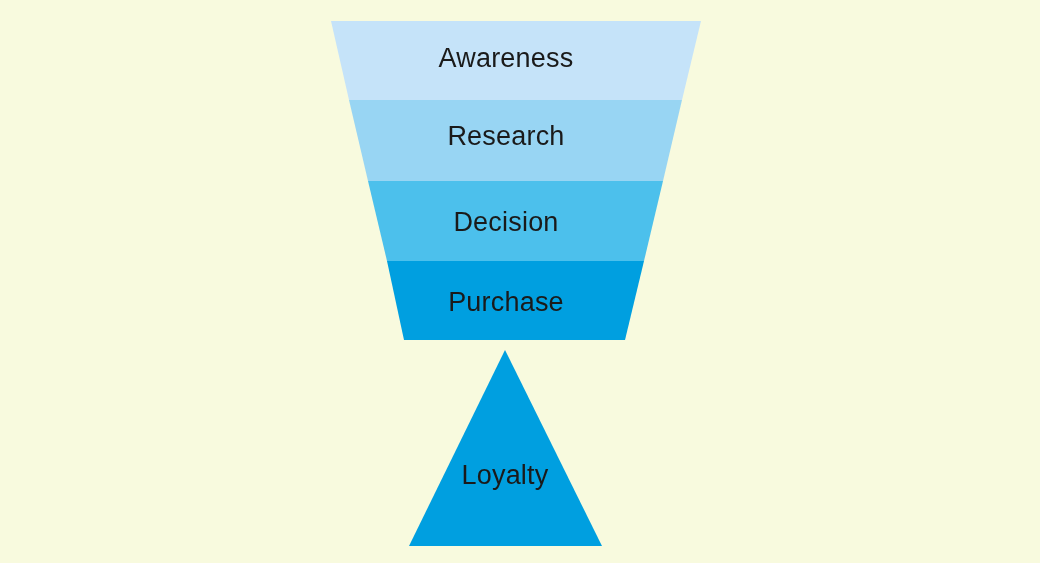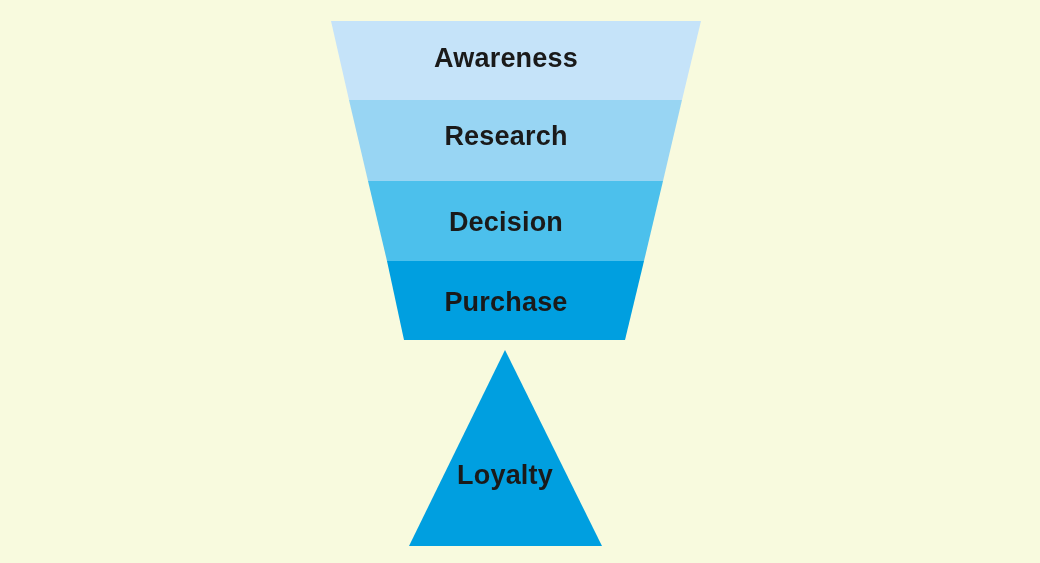--- a/index.html
+++ b/index.html
@@ -6,21 +6,20 @@
     margin: 0;
     padding: 0;
     width: 1040px;
     height: 563px;
     overflow: hidden;
   }
   .canvas {
     position: relative;
     width: 864px;
     height: 563px;
-    font-weight: bold;
   }
   svg.funnel-svg {
     display: block;
     width: 1040px;
     height: 563px;
   }
   .stage-label {
     font-family: "Liberation Sans", sans-serif;
     font-size: 27px;
     text-anchor: middle;

